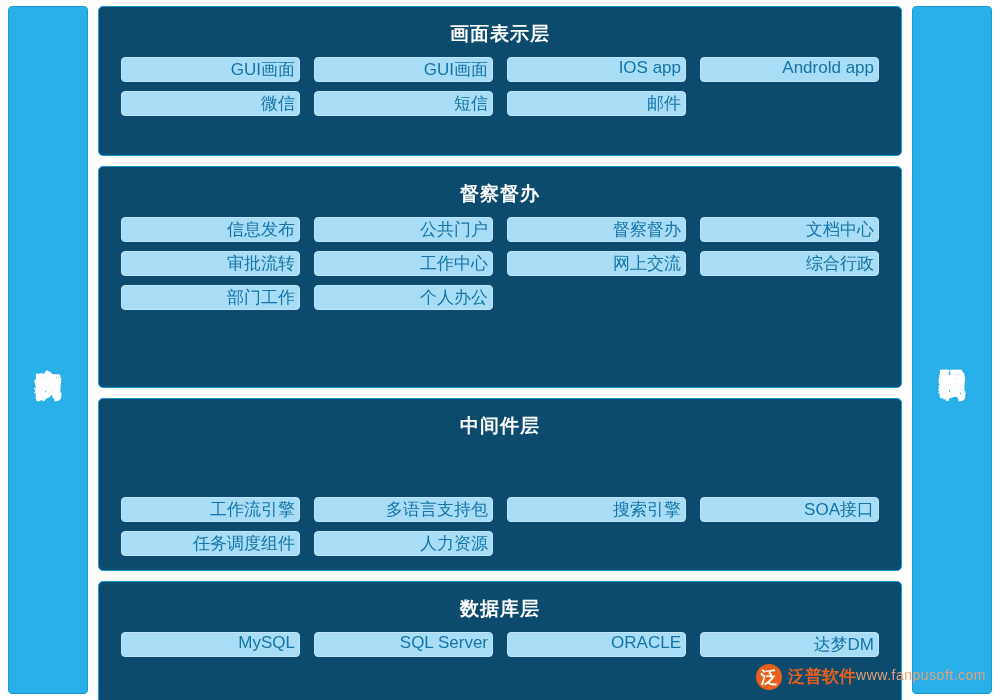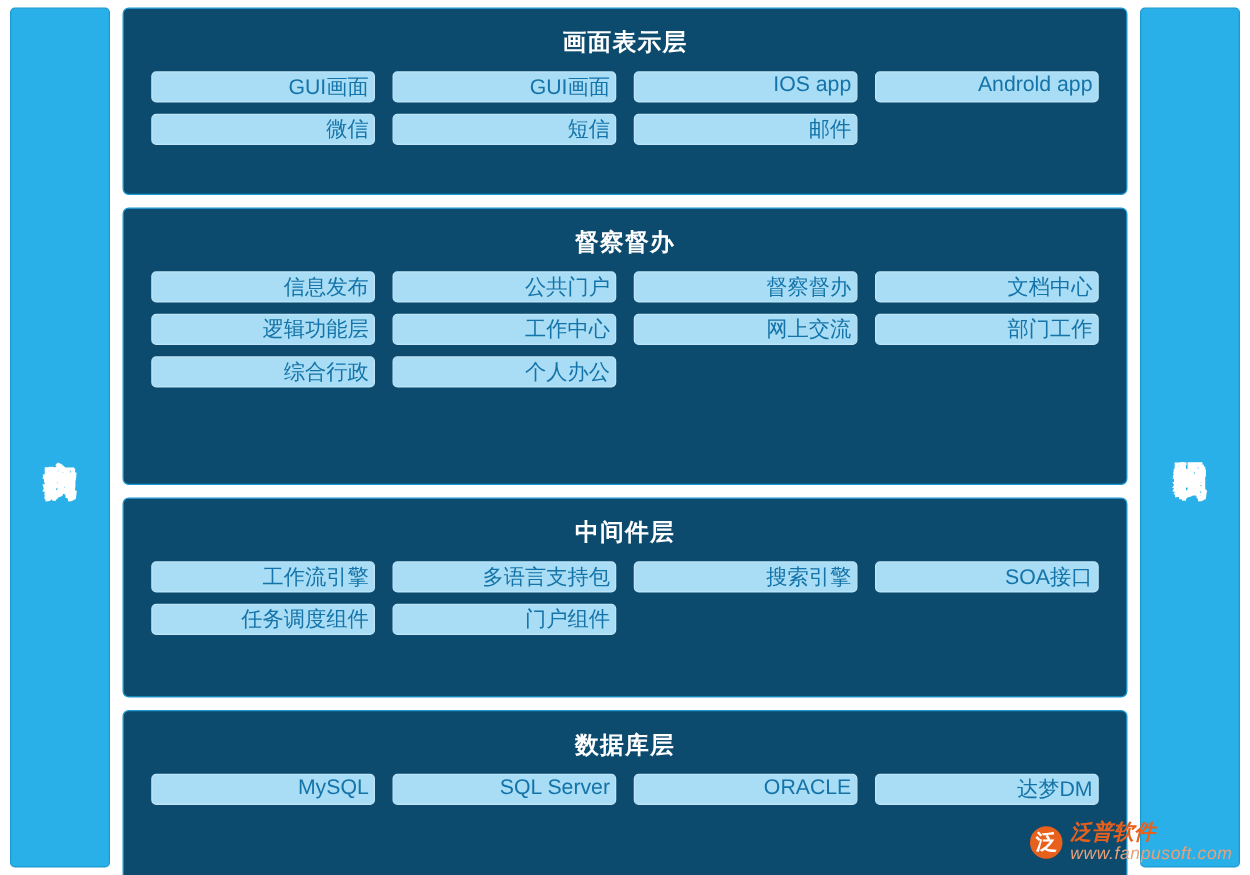--- a/index.html
+++ b/index.html
@@ -83,21 +83,21 @@
     text-align: right;
     padding: 0 4px;
     box-sizing: border-box;
     white-space: nowrap;
     overflow: hidden;
     text-overflow: ellipsis;
   }
   
   .layer-presentation { flex: 0 0 150px; }
   .layer-logic { flex: 0 0 222px; }
-  .layer-middleware { flex: 0 0 160px; }
+  .layer-middleware { flex: 0 0 160px; gap: 48px; }
   .layer-database { flex: 0 0 146px; }
 
   
   .logo {
     position: absolute;
     right: 14px;
     bottom: 10px;
     display: flex;
     align-items: center;
     gap: 6px;
@@ -111,23 +111,22 @@
     color: #ffffff;
     font-size: 17px;
     font-weight: bold;
     display: flex;
     align-items: center;
     justify-content: center;
     font-family: "Liberation Serif", serif;
   }
   .logo-text {
     display: flex;
-    flex-direction: column;
+    flex-direction: row;
     line-height: 1.05;
-    font-style: italic;
   }
   .logo-name {
     color: #e8611c;
     font-size: 17px;
     font-weight: bold;
   }
   .logo-url {
     color: #e8a07a;
     font-size: 14px;
     letter-spacing: 0.5px;
@@ -157,38 +156,38 @@
       </div>
     </div>
 
     <div class="layer layer-logic">
       <div class="layer-title">督察督办</div>
       <div class="grid">
         <div class="cell">信息发布</div>
         <div class="cell">公共门户</div>
         <div class="cell">督察督办</div>
         <div class="cell">文档中心</div>
-        <div class="cell">逻辑功能层</div>
+        <div class="cell">审批流转</div>
         <div class="cell">工作中心</div>
         <div class="cell">网上交流</div>
+        <div class="cell">综合行政</div>
         <div class="cell">部门工作</div>
-        <div class="cell">综合行政</div>
         <div class="cell">个人办公</div>
       </div>
     </div>
 
     <div class="layer layer-middleware">
       <div class="layer-title">中间件层</div>
       <div class="grid">
         <div class="cell">工作流引擎</div>
         <div class="cell">多语言支持包</div>
         <div class="cell">搜索引擎</div>
         <div class="cell">SOA接口</div>
         <div class="cell">任务调度组件</div>
-        <div class="cell">门户组件</div>
+        <div class="cell">人力资源</div>
       </div>
     </div>
 
     <div class="layer layer-database">
       <div class="layer-title">数据库层</div>
       <div class="grid">
         <div class="cell">MySQL</div>
         <div class="cell">SQL Server</div>
         <div class="cell">ORACLE</div>
         <div class="cell">达梦DM</div>

